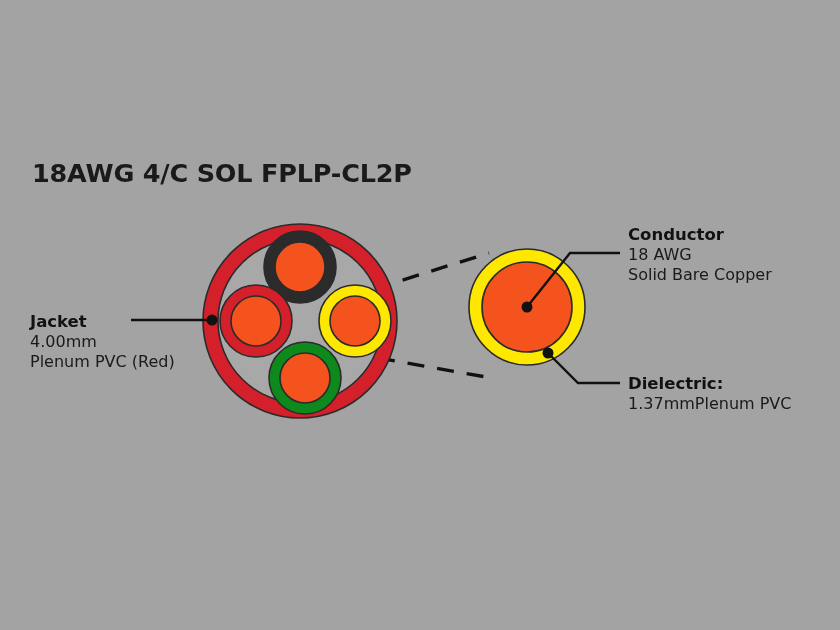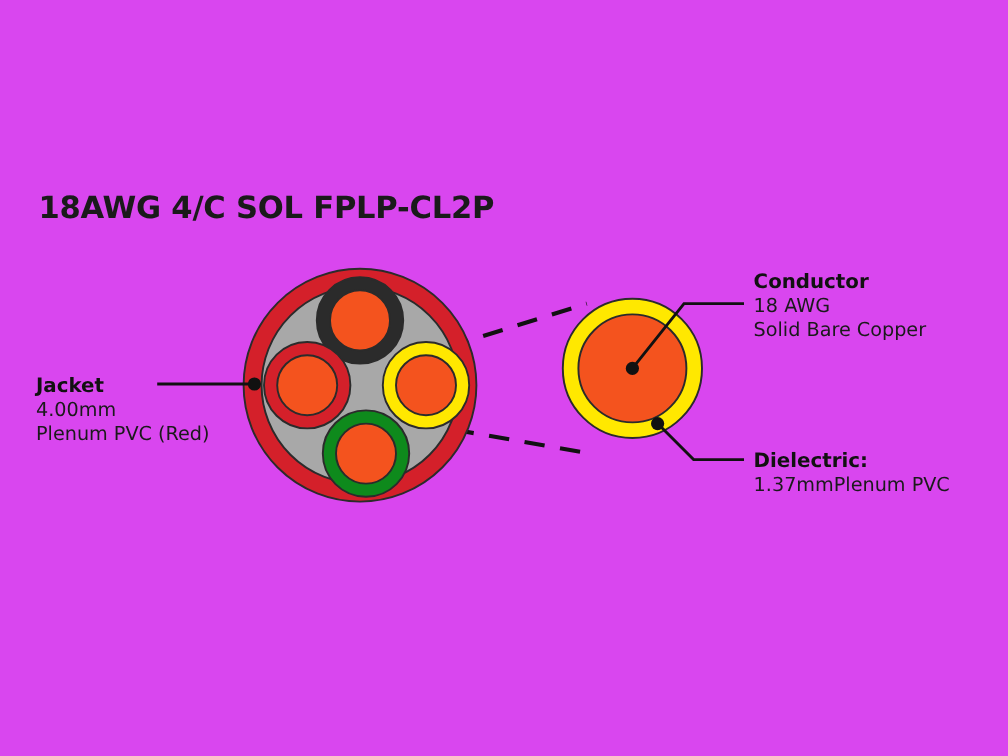--- a/index.html
+++ b/index.html
@@ -10,21 +10,21 @@
   body {
     width: 840px;
     height: 630px;
     font-family: "DejaVu Sans", sans-serif;
     overflow: hidden;
   }
   #stage {
     position: relative;
     width: 840px;
     height: 630px;
-    background: #d946ef;
+    background: #a3a3a3;
   }
   #diagram {
     position: absolute;
     left: 0;
     top: 0;
   }
   .ttl {
     font-weight: bold;
     font-size: 25.5px;
     fill: #1a1a1a;

